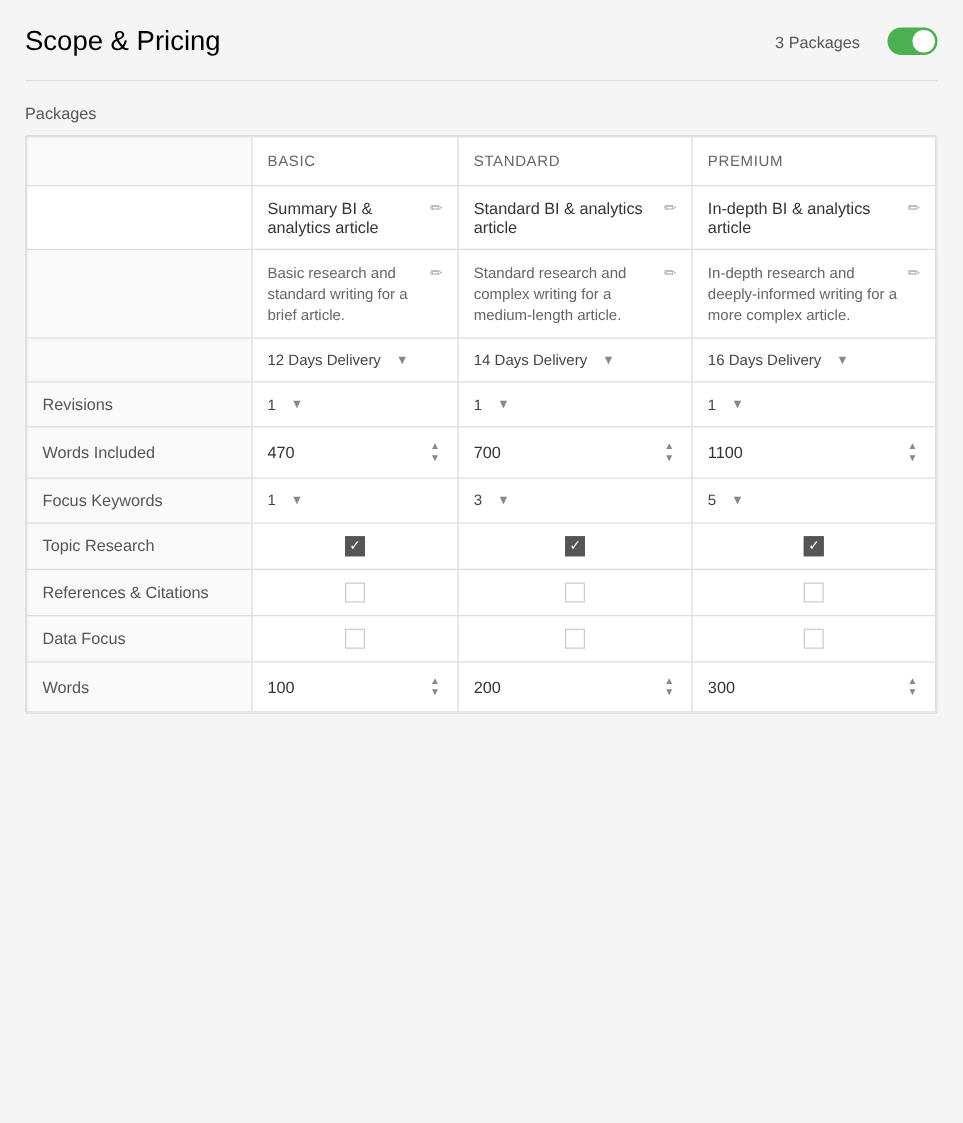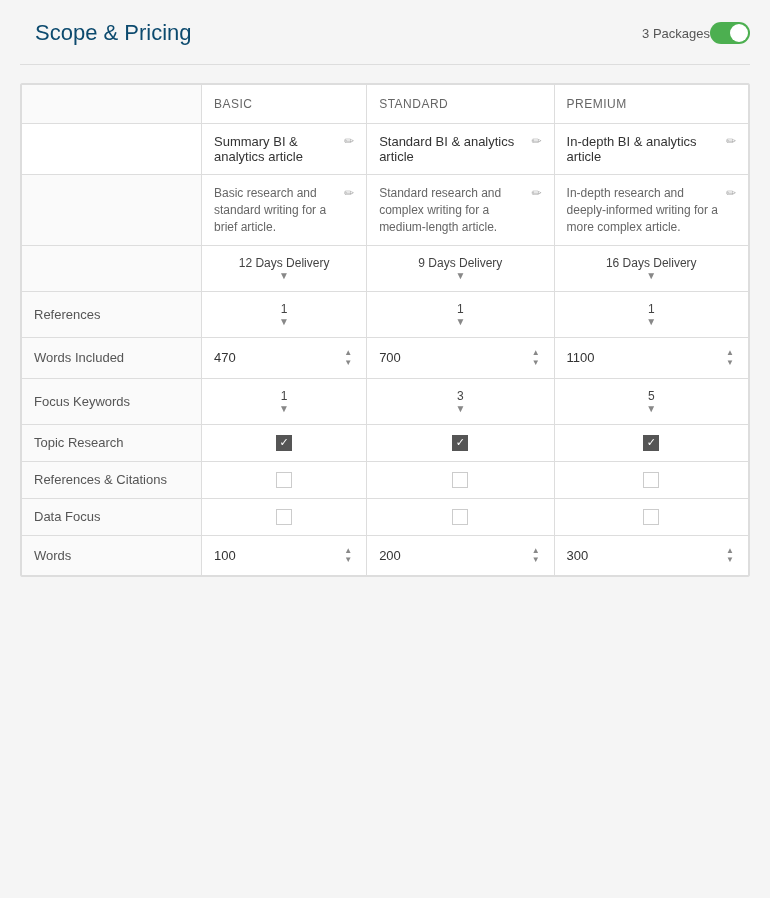--- a/index.html
+++ b/index.html
@@ -17,27 +17,26 @@
     }
     .header {
       display: flex;
       justify-content: space-between;
       align-items: center;
       margin-bottom: 18px;
     }
     .page-title {
       font-size: 22px;
       font-weight: 400;
-      color: #0c4a6e;
-      margin-left: 15px;
+      color: #000000;
     }
     .packages-toggle {
       display: flex;
       align-items: center;
-      gap: 0;
+      gap: 22px;
       font-size: 13px;
       color: #555;
     }
     .toggle-switch {
       width: 40px;
       height: 22px;
       background: #4caf50;
       border-radius: 11px;
       position: relative;
       cursor: pointer;
@@ -111,24 +110,23 @@
       font-size: 12px;
       color: #666;
       line-height: 1.4;
       display: flex;
       align-items: flex-start;
       justify-content: space-between;
     }
     .delivery-select, .revisions-select, .keywords-select {
       display: flex;
       align-items: center;
-      gap: 0;
+      gap: 12px;
       font-size: 12px;
       color: #444;
-      flex-direction: column;
     }
     .dropdown-arrow {
       color: #888;
       font-size: 10px;
     }
     .spinner-cell {
       display: flex;
       align-items: center;
       justify-content: space-between;
     }
@@ -193,20 +191,21 @@
     <div class="packages-toggle">
       <span>3 Packages</span>
       <div class="toggle-switch">
         <div class="toggle-knob"></div>
       </div>
     </div>
   </div>
 
   <hr class="divider">
 
+  <div class="section-label">Packages</div>
 
   <div class="table-container">
     <table>
 
       <tbody>
           <tr>
         <td class="col-label header-empty"></td>
         <td class="col-header">BASIC</td>
         <td class="col-header">STANDARD</td>
         <td class="col-header">PREMIUM</td>
@@ -259,35 +258,35 @@
       <tr>
         <td class="col-label empty-cell"></td>
         <td>
           <div class="delivery-select">
             <span>12 Days Delivery</span>
             <span class="dropdown-arrow">▼</span>
           </div>
         </td>
         <td>
           <div class="delivery-select">
-            <span>9 Days Delivery</span>
+            <span>14 Days Delivery</span>
             <span class="dropdown-arrow">▼</span>
           </div>
         </td>
         <td>
           <div class="delivery-select">
             <span>16 Days Delivery</span>
             <span class="dropdown-arrow">▼</span>
           </div>
         </td>
       </tr>
 
       <tr>
         <td class="col-label">
-          <span class="row-label">References</span>
+          <span class="row-label">Revisions</span>
         </td>
         <td>
           <div class="revisions-select">
             <span>1</span>
             <span class="dropdown-arrow">▼</span>
           </div>
         </td>
         <td>
           <div class="revisions-select">
             <span>1</span>

